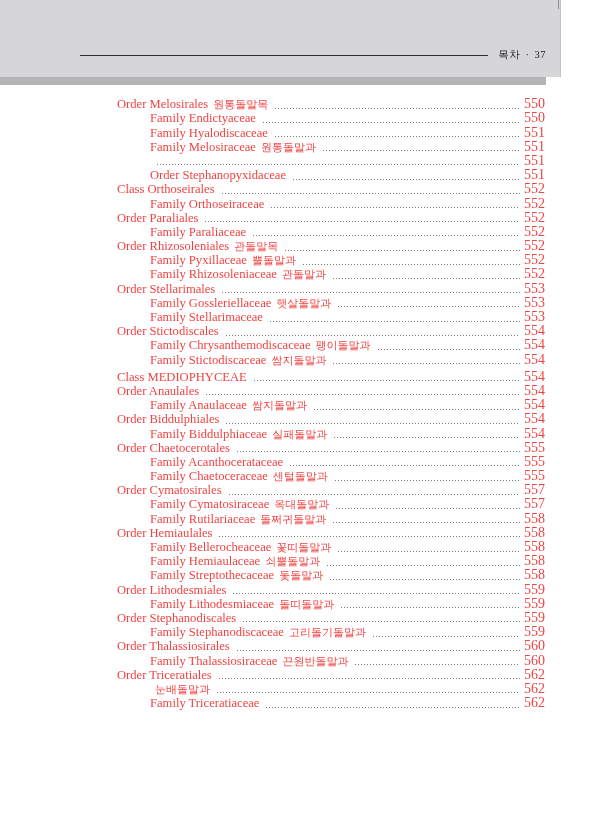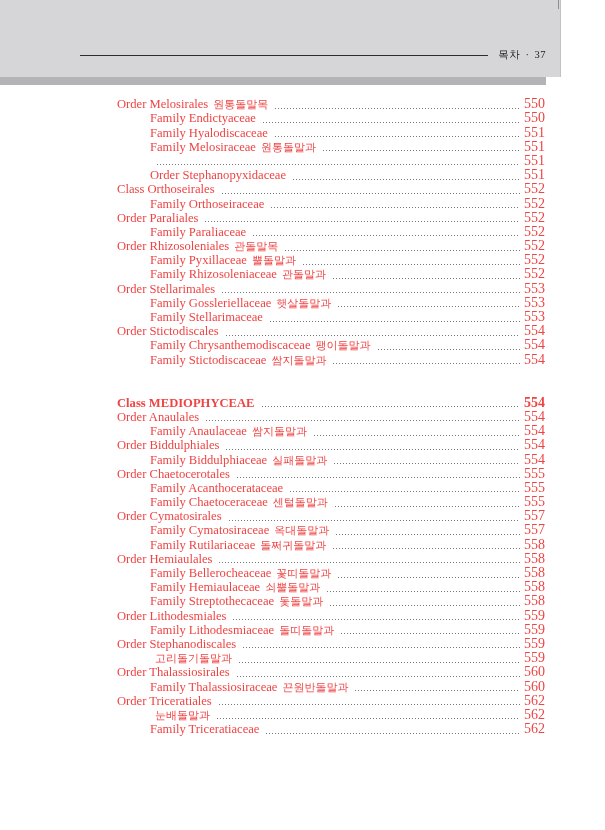--- a/index.html
+++ b/index.html
@@ -43,21 +43,21 @@
   .toc {
     position:absolute; left:117px; top:98px; width:428px;
   }
   .toc-row {
     display:flex; align-items:flex-end;
     height:14.2px;
     font-size:12.6px; color:#ef4444;
     white-space:nowrap;
   }
   .toc-row.family { padding-left:33px; }
-  .toc-row.class  { font-weight:bold; margin-top:29px; }
+  .toc-row.class  { font-weight:normal; margin-top:3px; }
   .latin  { white-space:nowrap; }
   .korean { font-size:11px; padding-left:5px; }
   .leader {
     flex:1; height:3px;
     margin:0 4px 2.5px 6px;
     background-image:radial-gradient(circle, #7a7a7a 0.65px, rgba(0,0,0,0) 0.8px);
     background-size:3px 3px;
     background-repeat:repeat-x;
     background-position:left bottom;
     min-width:12px;
@@ -276,20 +276,21 @@
       <span class="korean">돌띠돌말과</span>
       <div class="leader"></div>
       <span class="pageno">559</span>
     </div>
     <div class="toc-row order">
       <span class="latin">Order Stephanodiscales</span>
       <div class="leader"></div>
       <span class="pageno">559</span>
     </div>
     <div class="toc-row family">
+      <span class="latin">Family Stephanodiscaceae</span>
       <span class="korean">고리돌기돌말과</span>
       <div class="leader"></div>
       <span class="pageno">559</span>
     </div>
     <div class="toc-row order">
       <span class="latin">Order Thalassiosirales</span>
       <div class="leader"></div>
       <span class="pageno">560</span>
     </div>
     <div class="toc-row family">

